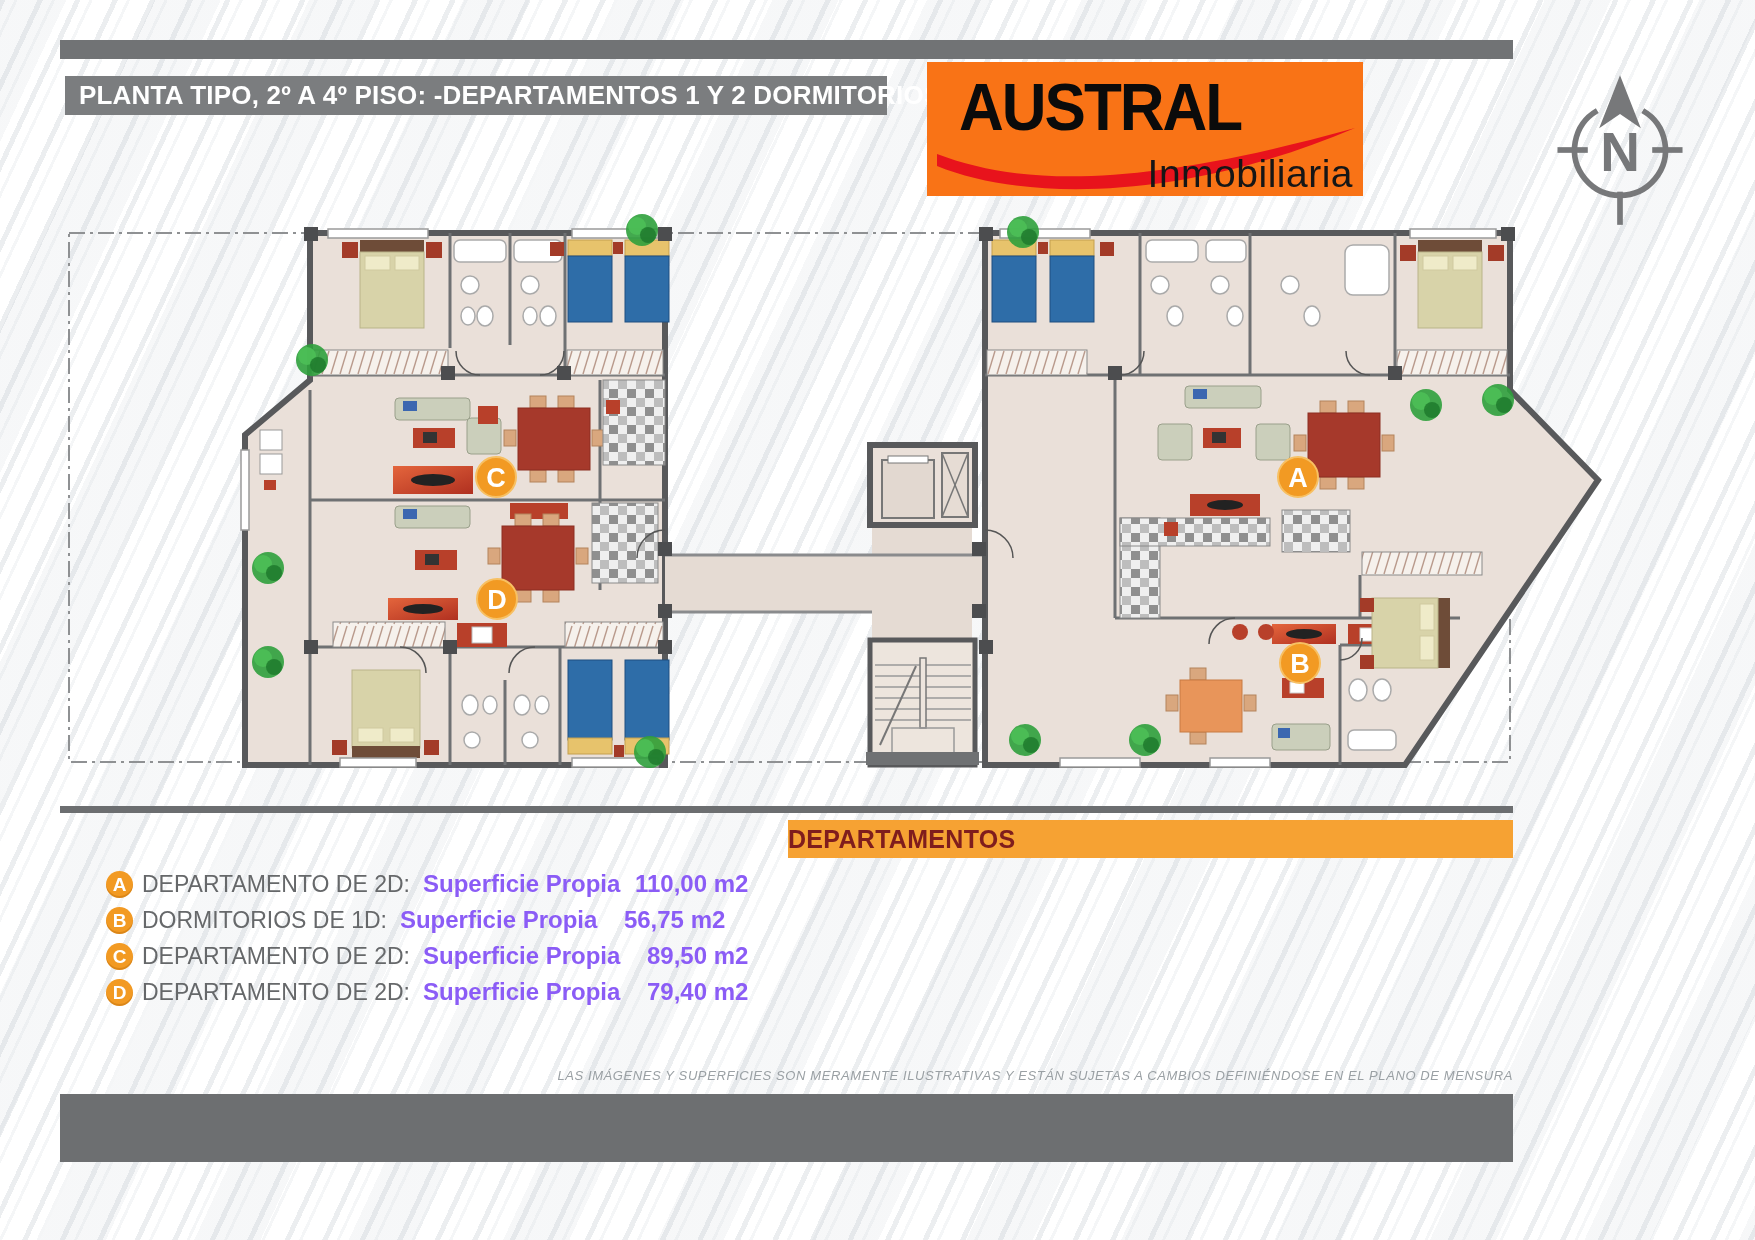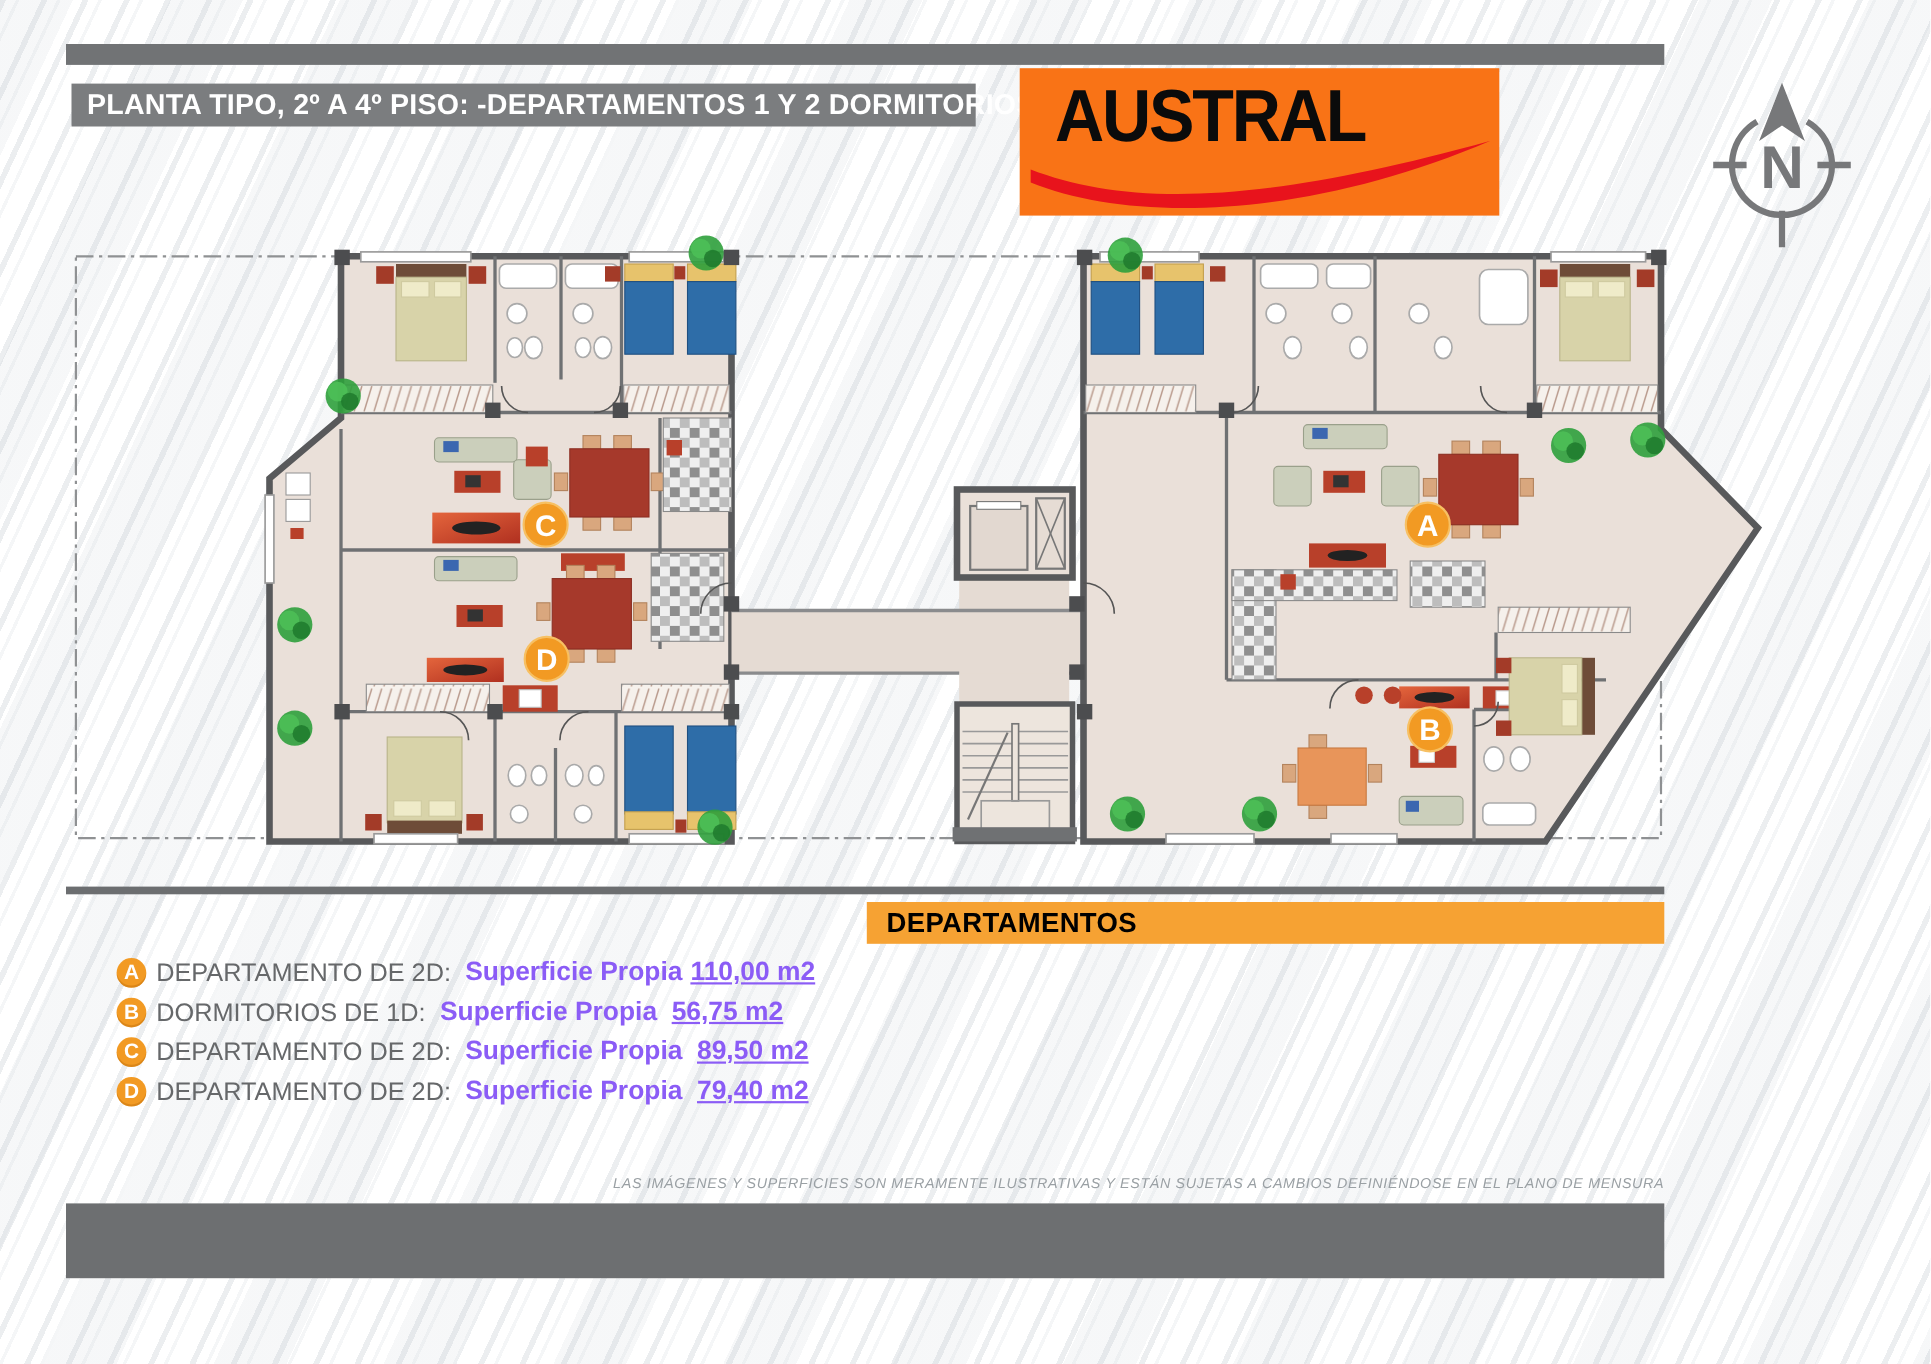--- a/index.html
+++ b/index.html
@@ -36,33 +36,33 @@
     white-space:nowrap;
   }
   .logo-swoosh{position:absolute;left:4px;top:64px;width:430px;height:66px;}
   .logo-tagline{
     position:absolute;right:10px;bottom:0px;font-size:39px;color:#161616;letter-spacing:.5px;
   }
   .compass{left:1545px;top:60px;width:150px;height:180px;}
   .mid-rule{left:60px;top:806px;width:1453px;height:7px;background:#6c6e70;}
   .legend-bar{
     left:788px;top:820px;width:725px;height:38px;background:#F6A233;
-    color:#000000;font-weight:bold;font-size:25px;line-height:38px;
-    padding-left:18px;box-sizing:border-box;letter-spacing:.3px;
+    color:#7f1d1d;font-weight:bold;font-size:25px;line-height:38px;
+    box-sizing:border-box;letter-spacing:.3px;
   }
   .legend{left:106px;top:866px;width:640px;}
   .legend-row{display:flex;align-items:center;height:36px;}
   .legend-badge{
     width:27px;height:27px;border-radius:50%;background:#F29A23;
     color:#fff;font-weight:bold;font-size:19px;line-height:27px;text-align:center;
     margin-right:9px;flex:0 0 27px;box-shadow:inset 0 -2px 0 rgba(190,110,10,.45);
   }
   .legend-label{font-size:23px;color:#66686a;margin-right:13px;white-space:nowrap;}
   .legend-strong{font-size:24px;color:#8b5cf6;font-weight:bold;white-space:nowrap;}
-  .legend-area{display:inline-block;min-width:128px;text-align:center;text-decoration:underline;}
+  .legend-area{display:inline-block;min-width:128px;text-align:right;}
   .disclaimer{
     left:60px;top:1068px;width:1453px;text-align:right;
     font-size:13px;font-style:italic;color:#9aa0a4;letter-spacing:.6px;
   }
   .bottom-bar{left:60px;top:1094px;width:1453px;height:68px;background:#6d6f71;}
   svg text{font-family:"Liberation Sans", sans-serif;}
 </style>
 </head>
 <body>
 
@@ -70,20 +70,21 @@
 
 <div class="abs top-rule"></div>
 
 <div class="abs title-bar">PLANTA TIPO, 2º A 4º PISO: -DEPARTAMENTOS 1 Y 2 DORMITORIOS</div>
 
 <div class="abs logo-box">
   <div class="logo-austral">AUSTRAL</div>
   <svg class="logo-swoosh" viewBox="0 0 430 66">
     <path d="M6,28 C95,62 215,60 424,2 C260,72 100,78 6,40 Z" fill="#E8131C"></path>
   </svg>
+  <div class="logo-tagline">Inmobiliaria</div>
 </div>
 
 <svg class="abs compass" viewBox="0 0 140 190">
   <g stroke="#77787A" stroke-width="6" fill="none">
     <path d="M94,53.4 A48,48 0 1 1 46,53.4"></path>
     <line x1="4" y1="95" x2="36" y2="95"></line>
     <line x1="104" y1="95" x2="136" y2="95"></line>
     <line x1="70" y1="139" x2="70" y2="174"></line>
   </g>
   <polygon points="70,16 48,72 70,57 92,72" fill="#77787A"></polygon>

